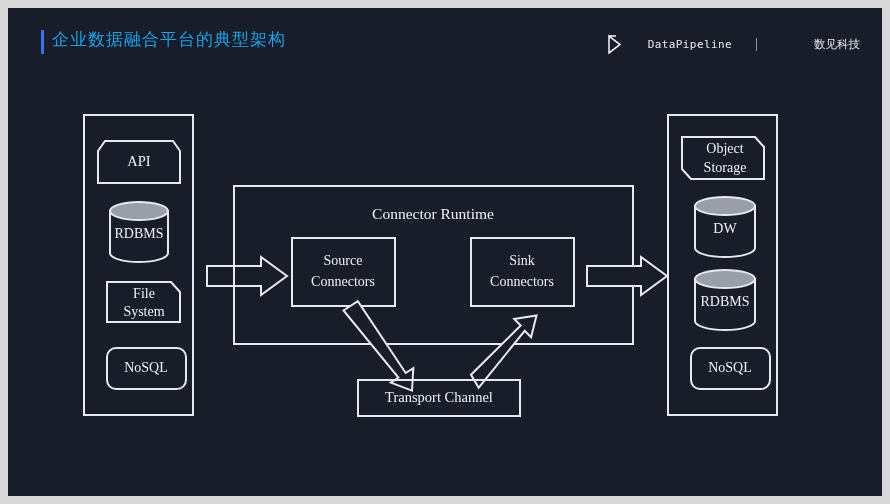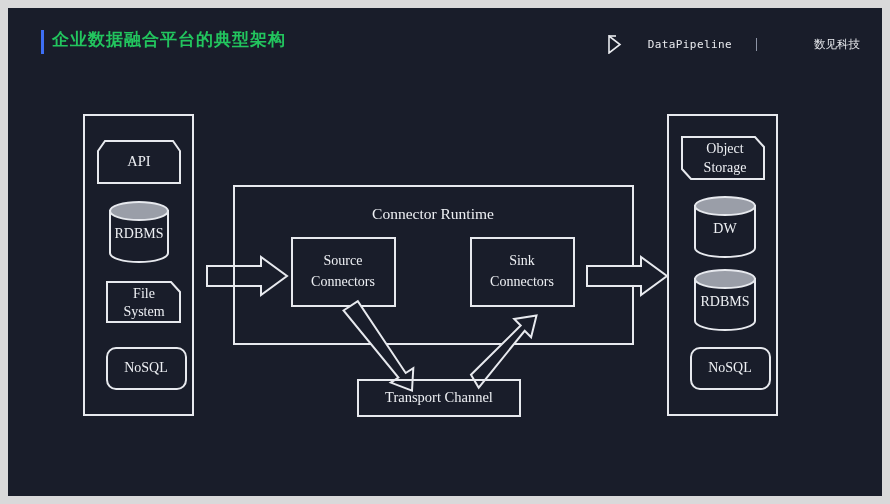--- a/index.html
+++ b/index.html
@@ -37,24 +37,23 @@
     width: 3px;
     height: 24px;
     background: #3d6ff5;
   }
   .page-title {
     position: absolute;
     left: 44px;
     top: 20px;
     font-family: "Liberation Sans", "DejaVu Sans", sans-serif;
     font-size: 17px;
-    color: #22c55e;
+    color: #0ea5e9;
     letter-spacing: 1px;
     white-space: nowrap;
-    font-weight: bold;
   }
   .brand {
     position: absolute;
     right: 22px;
     top: 27px;
     display: flex;
     align-items: center;
     gap: 24px;
   }
   .brand-mark { display: block; }

